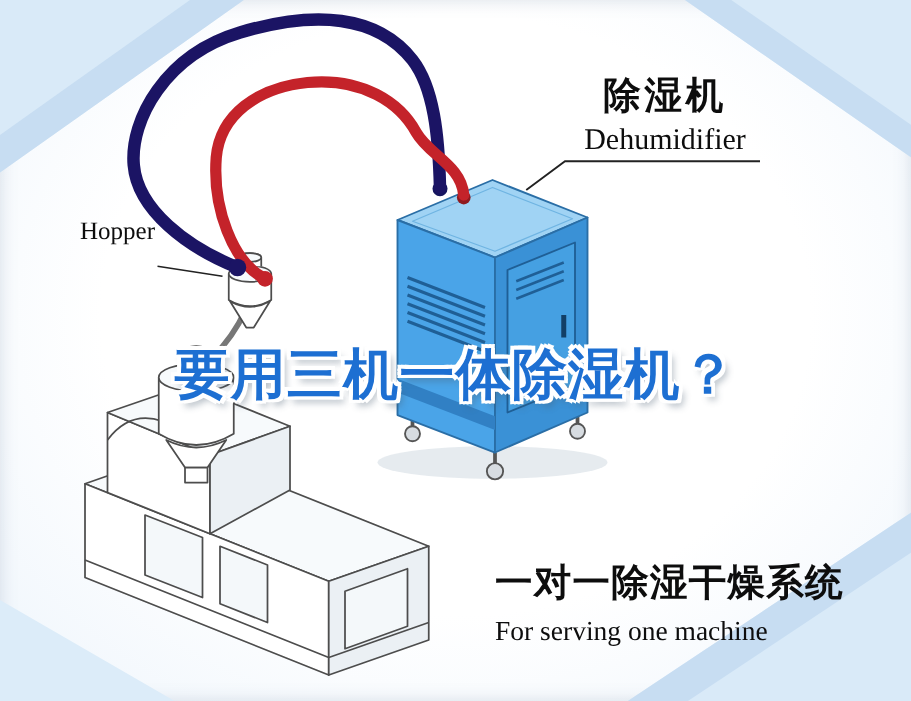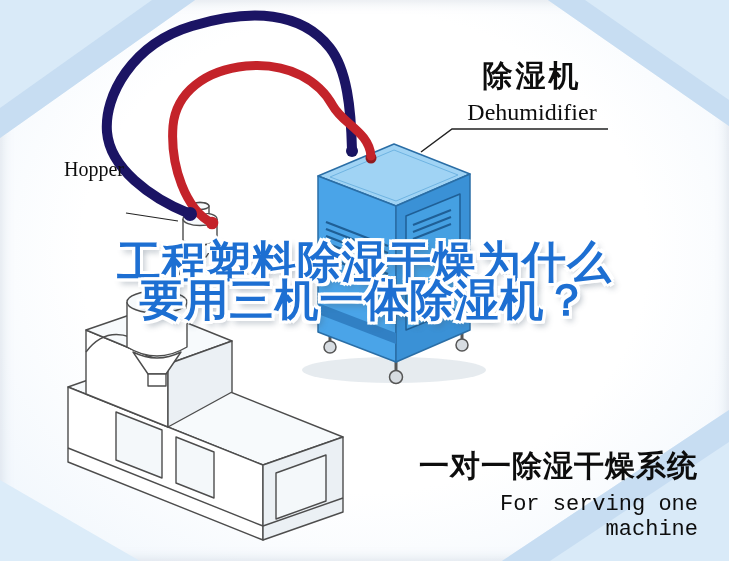--- a/index.html
+++ b/index.html
@@ -13,36 +13,36 @@
   .label{position:absolute;color:#0d0d0d;}
   .cn{font-weight:700;display:block;}
   .en{font-family:"Liberation Serif",serif;display:block;}
 
   #label-dehumidifier{left:452px;top:56px;width:160px;text-align:center;}
   #label-dehumidifier .cn{font-size:30px;letter-spacing:3px;}
   #label-dehumidifier .en{font-size:24px;margin-top:2px;}
 
   #label-hopper{left:44px;top:156px;width:100px;text-align:center;}
   #label-hopper .cn{font-size:26px;letter-spacing:2px;}
-  #label-hopper .en{font-size:20px;margin-top:2px;}
+  #label-hopper .en{font-size:20px;margin-top:18px;}
 
   .main-title{
     position:absolute;left:0;width:729px;text-align:center;
     color:#1d6fd2;font-weight:700;font-size:44px;line-height:52px;letter-spacing:1px;
     text-shadow:
       -3px -3px 0 #fff, 3px -3px 0 #fff, -3px 3px 0 #fff, 3px 3px 0 #fff,
       0 -3px 0 #fff, 0 3px 0 #fff, -3px 0 0 #fff, 3px 0 0 #fff,
       4px 5px 6px rgba(70,90,110,.45);
   }
   #title-line1{top:236px;}
   #title-line2{top:274px;}
 
-  #caption{left:396px;top:446px;width:302px;text-align:right;}
+  #caption{left:396px;top:446px;width:302px;text-align:left;}
   #caption .cn{font-size:30px;letter-spacing:1px;}
-  #caption .en{font-size:22px;margin-top:5px;font-family:Liberation Mono, monospace;}
+  #caption .en{font-size:22px;margin-top:5px;}
 </style>
 </head>
 <body>
 
 <div class="canvas">
 
   <svg class="svg-scene" viewBox="0 0 729 561">
 
     <g stroke="none">
       <path d="M0,0 L195,0 L0,138 Z" fill="#d9eaf8"></path>
@@ -124,21 +124,20 @@
 
   <div class="label" id="label-dehumidifier">
     <span class="cn">除湿机</span>
     <span class="en">Dehumidifier</span>
   </div>
 
   <div class="label" id="label-hopper">
     <span class="en">Hopper</span>
   </div>
 
-  <div class="main-title" id="title-line1">工程塑料除湿干燥为什么</div>
   <div class="main-title" id="title-line2">要用三机一体除湿机？</div>
 
   <div class="label" id="caption">
     <span class="cn">一对一除湿干燥系统</span>
     <span class="en">For serving one machine</span>
   </div>
 
 </div>
 
 </body></html>

